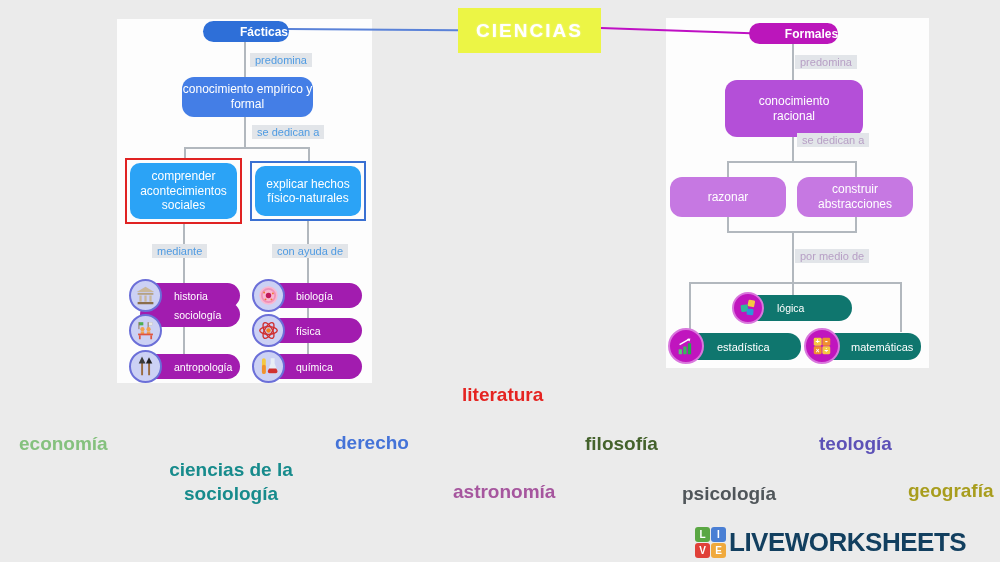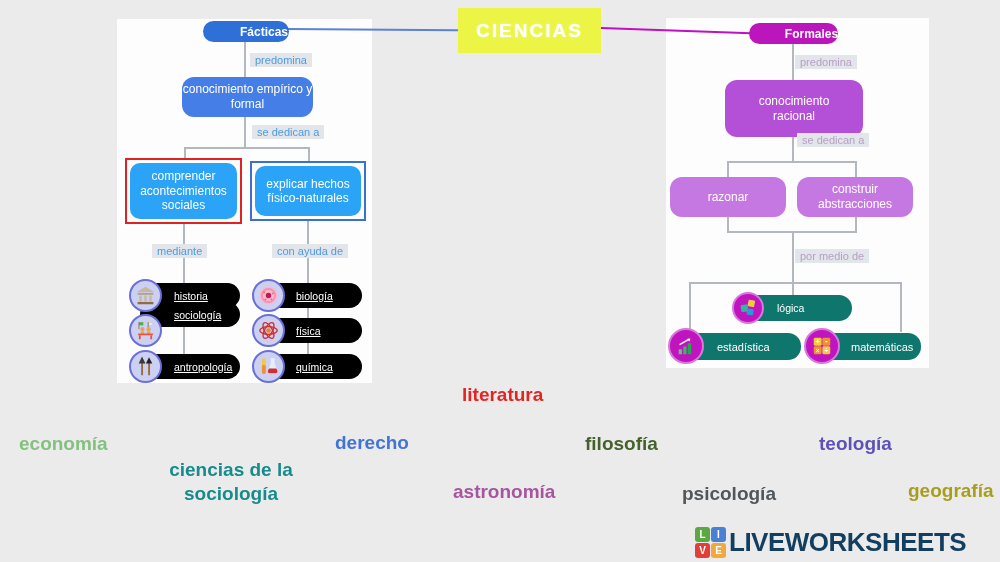--- a/index.html
+++ b/index.html
@@ -49,21 +49,21 @@
 
   
   .pbox { position:absolute; background:#c678e2; border-radius:12px; color:#fff; font-size:12px;
     line-height:1.25; display:flex; align-items:center; justify-content:center; text-align:center; z-index:2; }
   #action-razonar   { left:670px; top:177px; width:116px; height:40px; }
   #action-construir { left:797px; top:177px; width:116px; height:40px; padding:0 8px; }
 
   
   .item-pill { position:absolute; height:25px; border-radius:13px; color:#fff; font-size:10.5px;
     display:flex; align-items:center; z-index:2; }
-  .item-pill.blue   { background:#000000; width:100px; padding-left:34px;text-decoration:underline; }
+  .item-pill.blue   { background:#a21caf; width:100px; padding-left:34px; }
   .item-pill.purple { background:#0f766e; }
   .icon-circle { position:absolute; border-radius:50%; display:flex; align-items:center;
     justify-content:center; z-index:3; }
   .icon-circle.lav { width:33px; height:33px; background:#ccd1f4; border:2px solid #6b6fd8; }
   .icon-circle.mag { background:#c015be; border:2px solid #d977dd; }
   .icon-circle svg { display:block; }
 
   
   .word { position:absolute; font-weight:bold; font-size:19px; white-space:nowrap; z-index:4; }
   #word-literatura  { left:462px; top:384px; }

